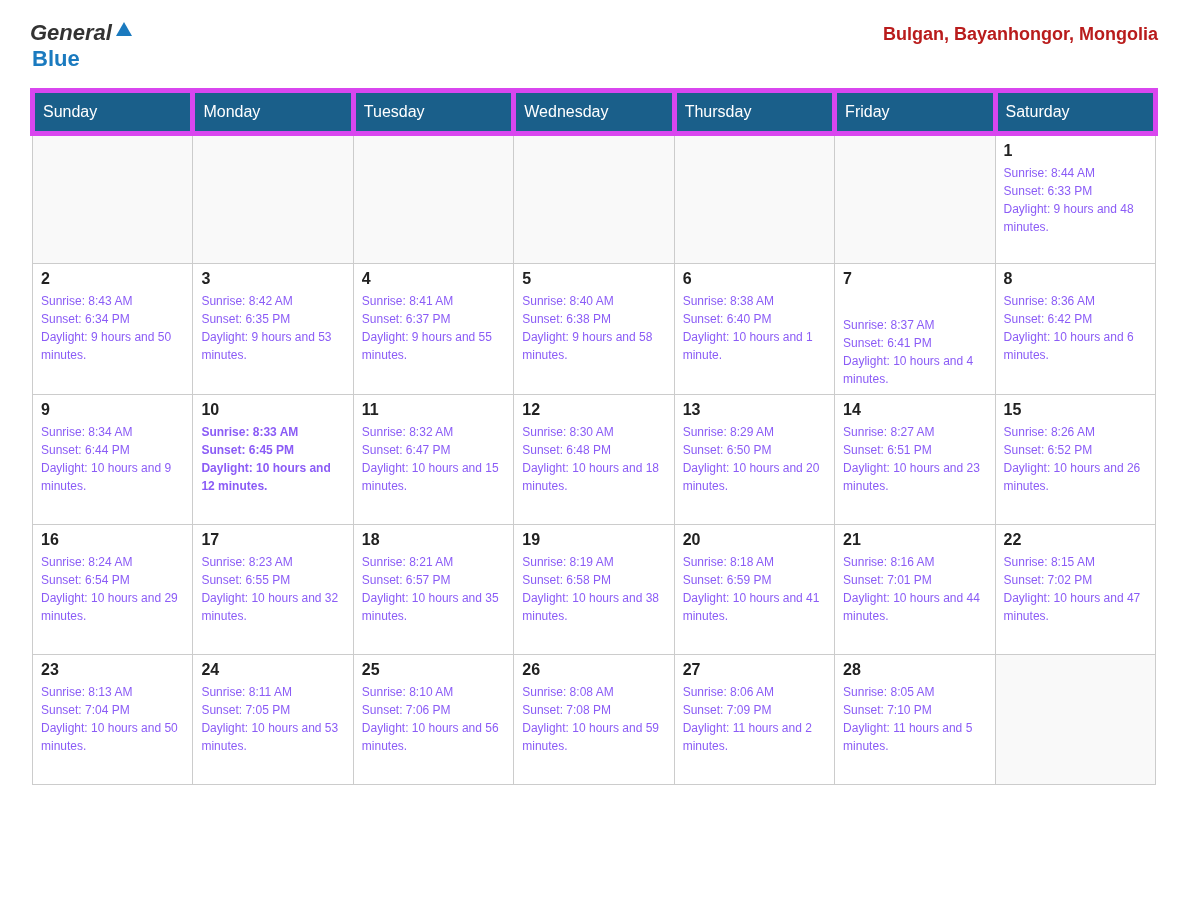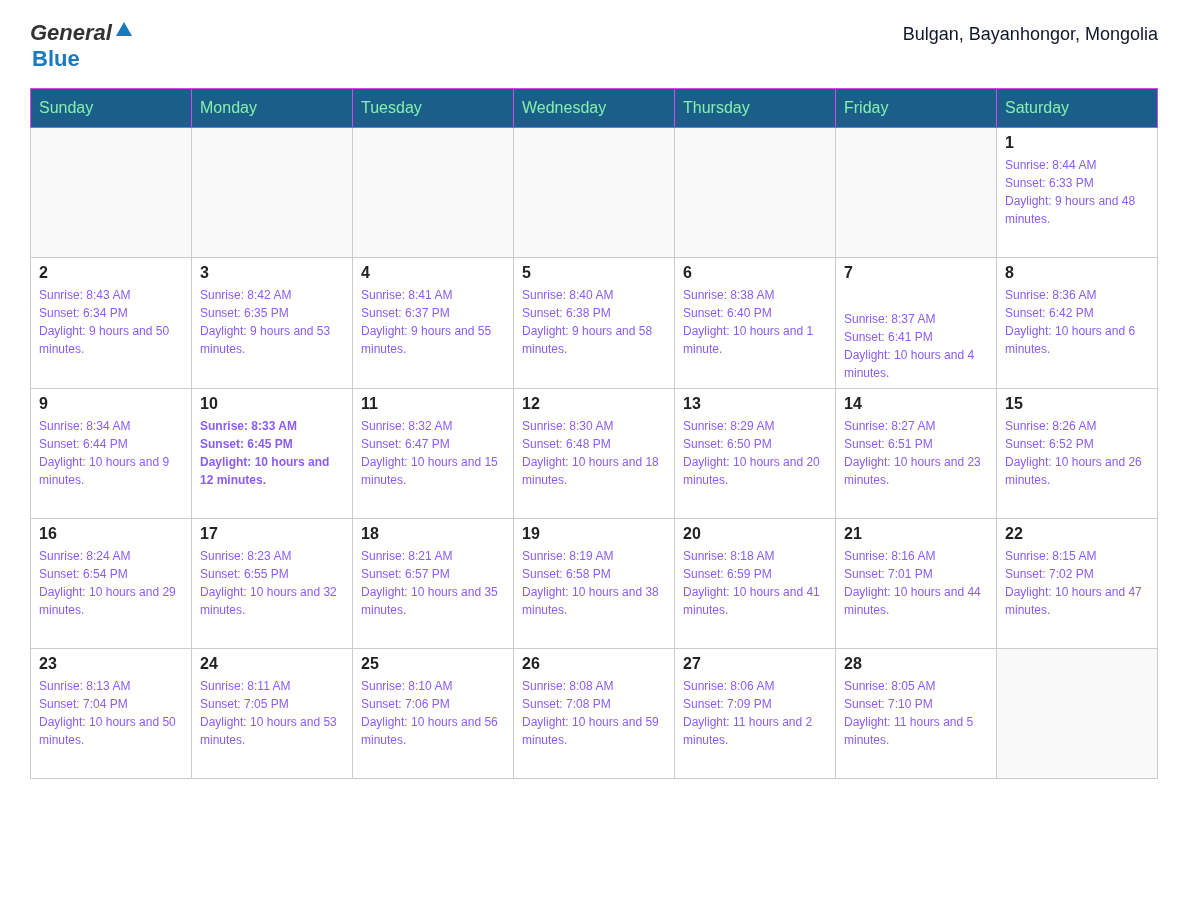--- a/index.html
+++ b/index.html
@@ -26,36 +26,37 @@
       text-align: right;
     }
     .calendar-title {
       font-size: 42px;
       font-weight: bold;
       color: #222;
       line-height: 1.1;
     }
     .calendar-subtitle {
       font-size: 18px;
-      color: #0f172a;
+      color: #b91c1c;
       margin-top: 4px;
+      font-weight: bold;
     }
     .calendar {
       width: 100%;
       border-collapse: collapse;
       table-layout: fixed;
     }
     .calendar thead tr th {
       background-color: #1a5f8a;
-      color: #86efac;
+      color: #ffffff;
       padding: 10px 8px;
       font-size: 16px;
       font-weight: normal;
       text-align: left;
-      border: 1px solid #d946ef;
+      border: 5px solid #d946ef;
     }
     .calendar tbody tr td {
       vertical-align: top;
       border: 1px solid #ccc;
       padding: 6px 8px;
       font-size: 12.5px;
       color: #333;
       min-height: 110px;
       height: 130px;
     }

